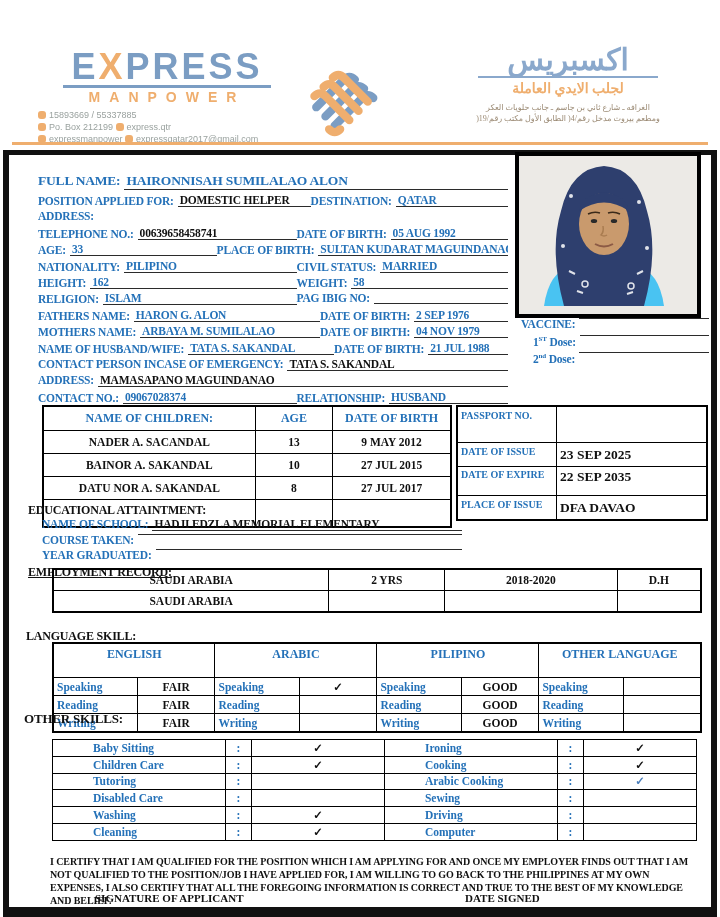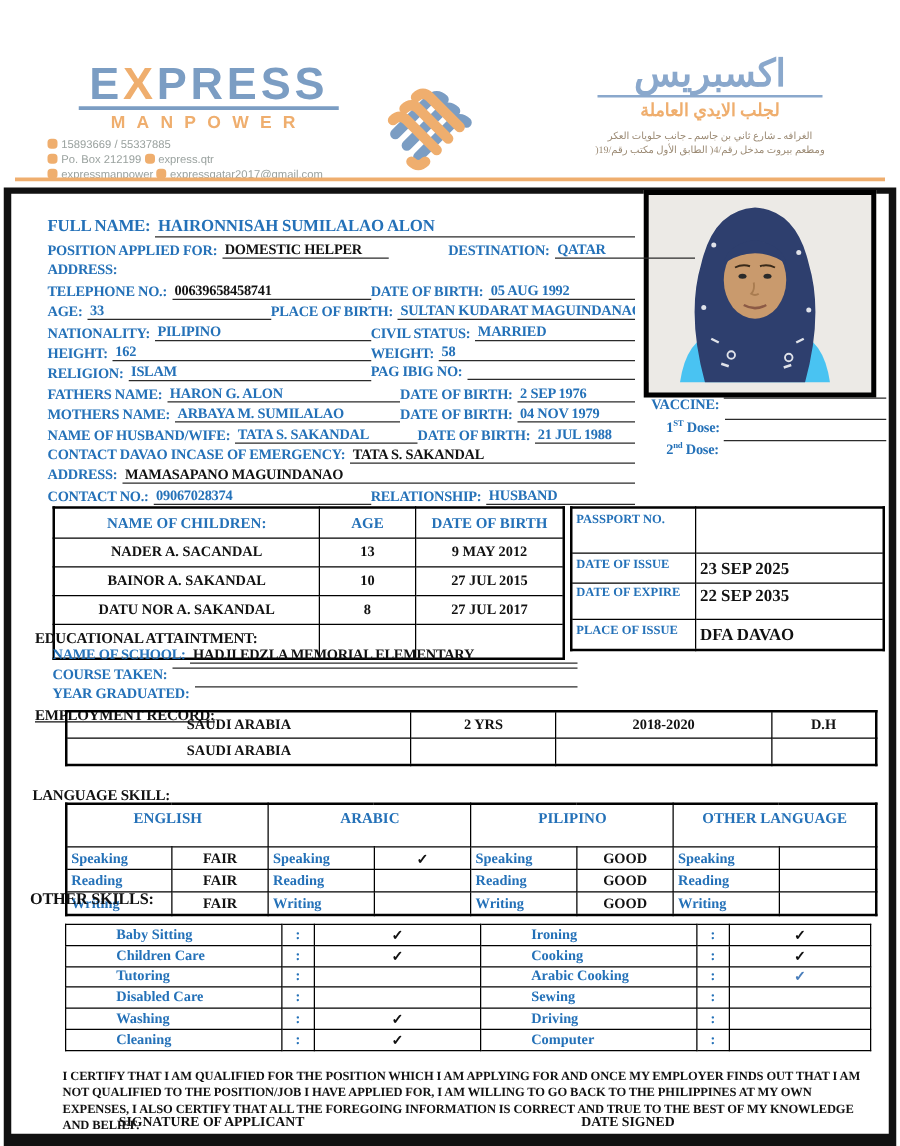--- a/index.html
+++ b/index.html
@@ -28,21 +28,21 @@
          border-style:solid;border-color:#111;border-width:5px 6px 10px 6px;}
 
   
   .pinfo{position:absolute;left:29px;top:18px;width:470px;}
   .row{display:flex;align-items:flex-start;height:16.4px;font-size:11.5px;font-weight:bold;color:#2471b8;letter-spacing:-0.2px;}
   .row.lg{height:21px;font-size:13.5px;}
   .pair{display:flex;flex:1;align-items:flex-end;min-width:0;}
   .lbl{white-space:nowrap;padding-right:4px;}
   .val{flex:1;border-bottom:1.3px solid #2b2b2b;padding:0 2px;white-space:nowrap;overflow:hidden;}
   .vk{color:#111;}
-  .f58{flex:0 0 58%;} .f42{flex:0 0 42%;margin-left:48px;}
+  .f58{flex:0 0 58%;} .f42{flex:0 0 42%;}
   .f55{flex:0 0 55%;} .f45{flex:0 0 45%;}
   .f38{flex:0 0 38%;} .f62{flex:0 0 62%;}
   .f60{flex:0 0 60%;} .f40{flex:0 0 40%;}
   .f63{flex:0 0 63%;} .f37{flex:0 0 37%;}
 
   
   .photo{position:absolute;left:506px;top:-3px;width:178px;height:158px;border:4px solid #000;background:#eceae6;}
 
   
   .vacc{position:absolute;left:512px;top:163px;width:188px;font-size:12px;font-weight:bold;color:#2471b8;}
@@ -258,21 +258,21 @@
       <span class="pair f63">
           <span class="lbl">NAME OF HUSBAND/WIFE:</span>
           <span class="val">TATA S. SAKANDAL</span>
         </span>
       <span class="pair f37">
           <span class="lbl">DATE OF BIRTH:</span>
           <span class="val">21 JUL 1988</span>
         </span>
     </div>
     <div class="row">
-      <span class="lbl">CONTACT DAVAO INCASE OF EMERGENCY:</span>
+      <span class="lbl">CONTACT PERSON INCASE OF EMERGENCY:</span>
       <span class="val vk">TATA S. SAKANDAL</span>
     </div>
     <div class="row">
       <span class="lbl">ADDRESS:</span>
       <span class="val vk">MAMASAPANO MAGUINDANAO</span>
     </div>
     <div class="row">
       <span class="pair f55">
           <span class="lbl">CONTACT NO.:</span>
           <span class="val">09067028374</span>

